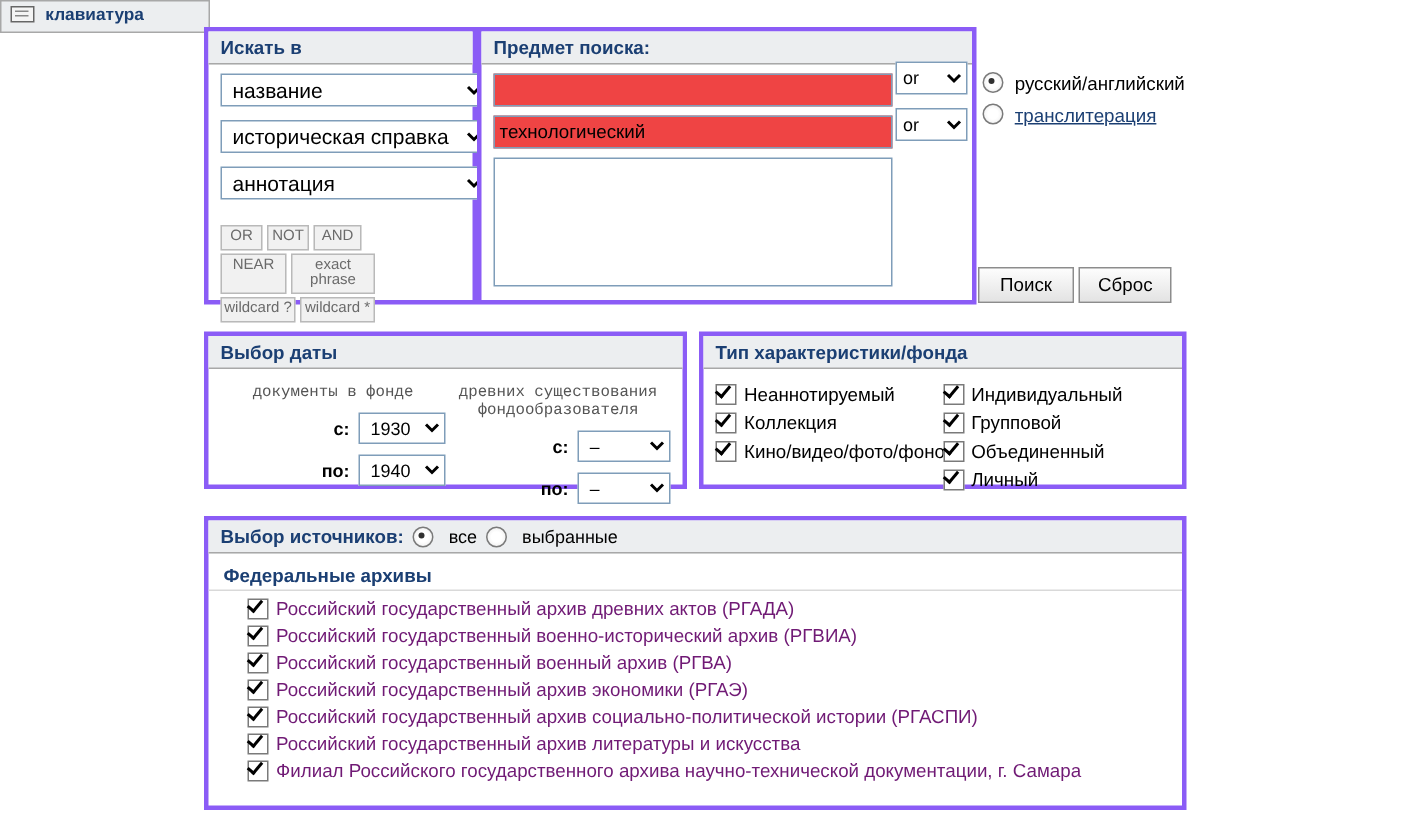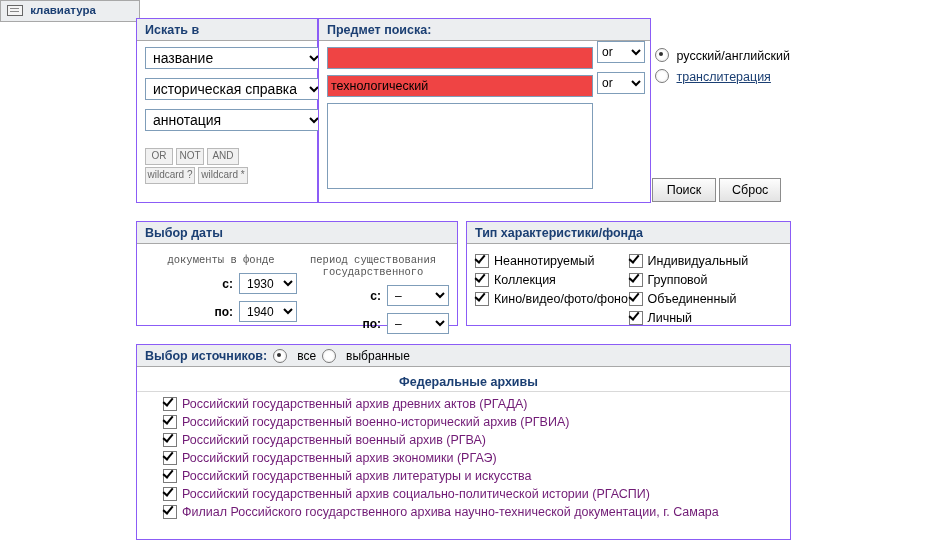--- a/index.html
+++ b/index.html
@@ -14,21 +14,21 @@
     position: relative;
     width: 935px;
     height: 548px;
     overflow: hidden;
     background: #ffffff;
   }
 
   
   .panel {
     position: absolute;
-    border: 1px solid #8b5cf6;
+    border: 3px solid #8b5cf6;
     background: #ffffff;
     box-sizing: border-box;
   }
   .panel-head {
     background: #eceef0;
     border-bottom: 1px solid #a8a8a8;
     font-weight: bold;
     color: #1b3f73;
     padding: 4px 8px 3px 8px;
     font-size: 12.5px;
@@ -268,21 +268,21 @@
     position: absolute;
     left: 1px; top: -2px;
     width: 4px; height: 8px;
     border: solid #000;
     border-width: 0 2px 2px 0;
     transform: rotate(40deg);
   }
 
   
   #sources-panel {
-    left: 136px; top: 344px; width: 655px; height: 196px; text-align: center;
+    left: 136px; top: 344px; width: 655px; height: 196px;
   }
   #sources-panel .panel-head {
     display: flex;
     align-items: center;
     gap: 6px;
   }
   #sources-panel .panel-head .opt {
     font-weight: normal;
     color: #000;
     font-size: 12px;
@@ -327,20 +327,24 @@
         <option>аннотация</option>
       </select>
 
       <div class="opbtns">
         <div class="opbtn-row">
           <div class="opbtn w1">OR</div>
           <div class="opbtn w1">NOT</div>
           <div class="opbtn w2">AND</div>
         </div>
         <div class="opbtn-row">
+          <div class="opbtn w4">NEAR</div>
+          <div class="opbtn w3">exact phrase</div>
+        </div>
+        <div class="opbtn-row">
           <div class="opbtn w5">wildcard ?</div>
           <div class="opbtn w5">wildcard *</div>
         </div>
       </div>
     </div>
   </div>
 
   <div class="panel" id="search-subject">
     <div class="panel-head">Предмет поиска:</div>
     <div class="panel-body">
@@ -391,21 +395,21 @@
             </select>
           </div>
           <div class="date-row">
             <span class="lbl">по:</span>
             <select class="styled small">
               <option>1940</option>
             </select>
           </div>
         </div>
         <div class="date-col">
-          <div class="subhead">период существования государственного</div>
+          <div class="subhead">древних существования фондообразователя</div>
           <div class="date-row">
             <span class="lbl">с:</span>
             <select class="styled small dash">
               <option>–</option>
             </select>
           </div>
           <div class="date-row">
             <span class="lbl">по:</span>
             <select class="styled small dash">
               <option>–</option>
@@ -478,26 +482,26 @@
       <div class="arch-row">
         <span class="cb checked"></span>
         <a href="#">Российский государственный военный архив (РГВА)</a>
       </div>
       <div class="arch-row">
         <span class="cb checked"></span>
         <a href="#">Российский государственный архив экономики (РГАЭ)</a>
       </div>
       <div class="arch-row">
         <span class="cb checked"></span>
+        <a href="#">Российский государственный архив социально-политической истории (РГАСПИ)</a>
+      </div>
+      <div class="arch-row">
+        <span class="cb checked"></span>
         <a href="#">Российский государственный архив литературы и искусства</a>
       </div>
       <div class="arch-row">
         <span class="cb checked"></span>
-        <a href="#">Российский государственный архив социально-политической истории (РГАСПИ)</a>
-      </div>
-      <div class="arch-row">
-        <span class="cb checked"></span>
         <a href="#">Филиал Российского государственного архива научно-технической документации, г. Самара</a>
       </div>
     </div>
   </div>
 
 </div>
 
 </body></html>

